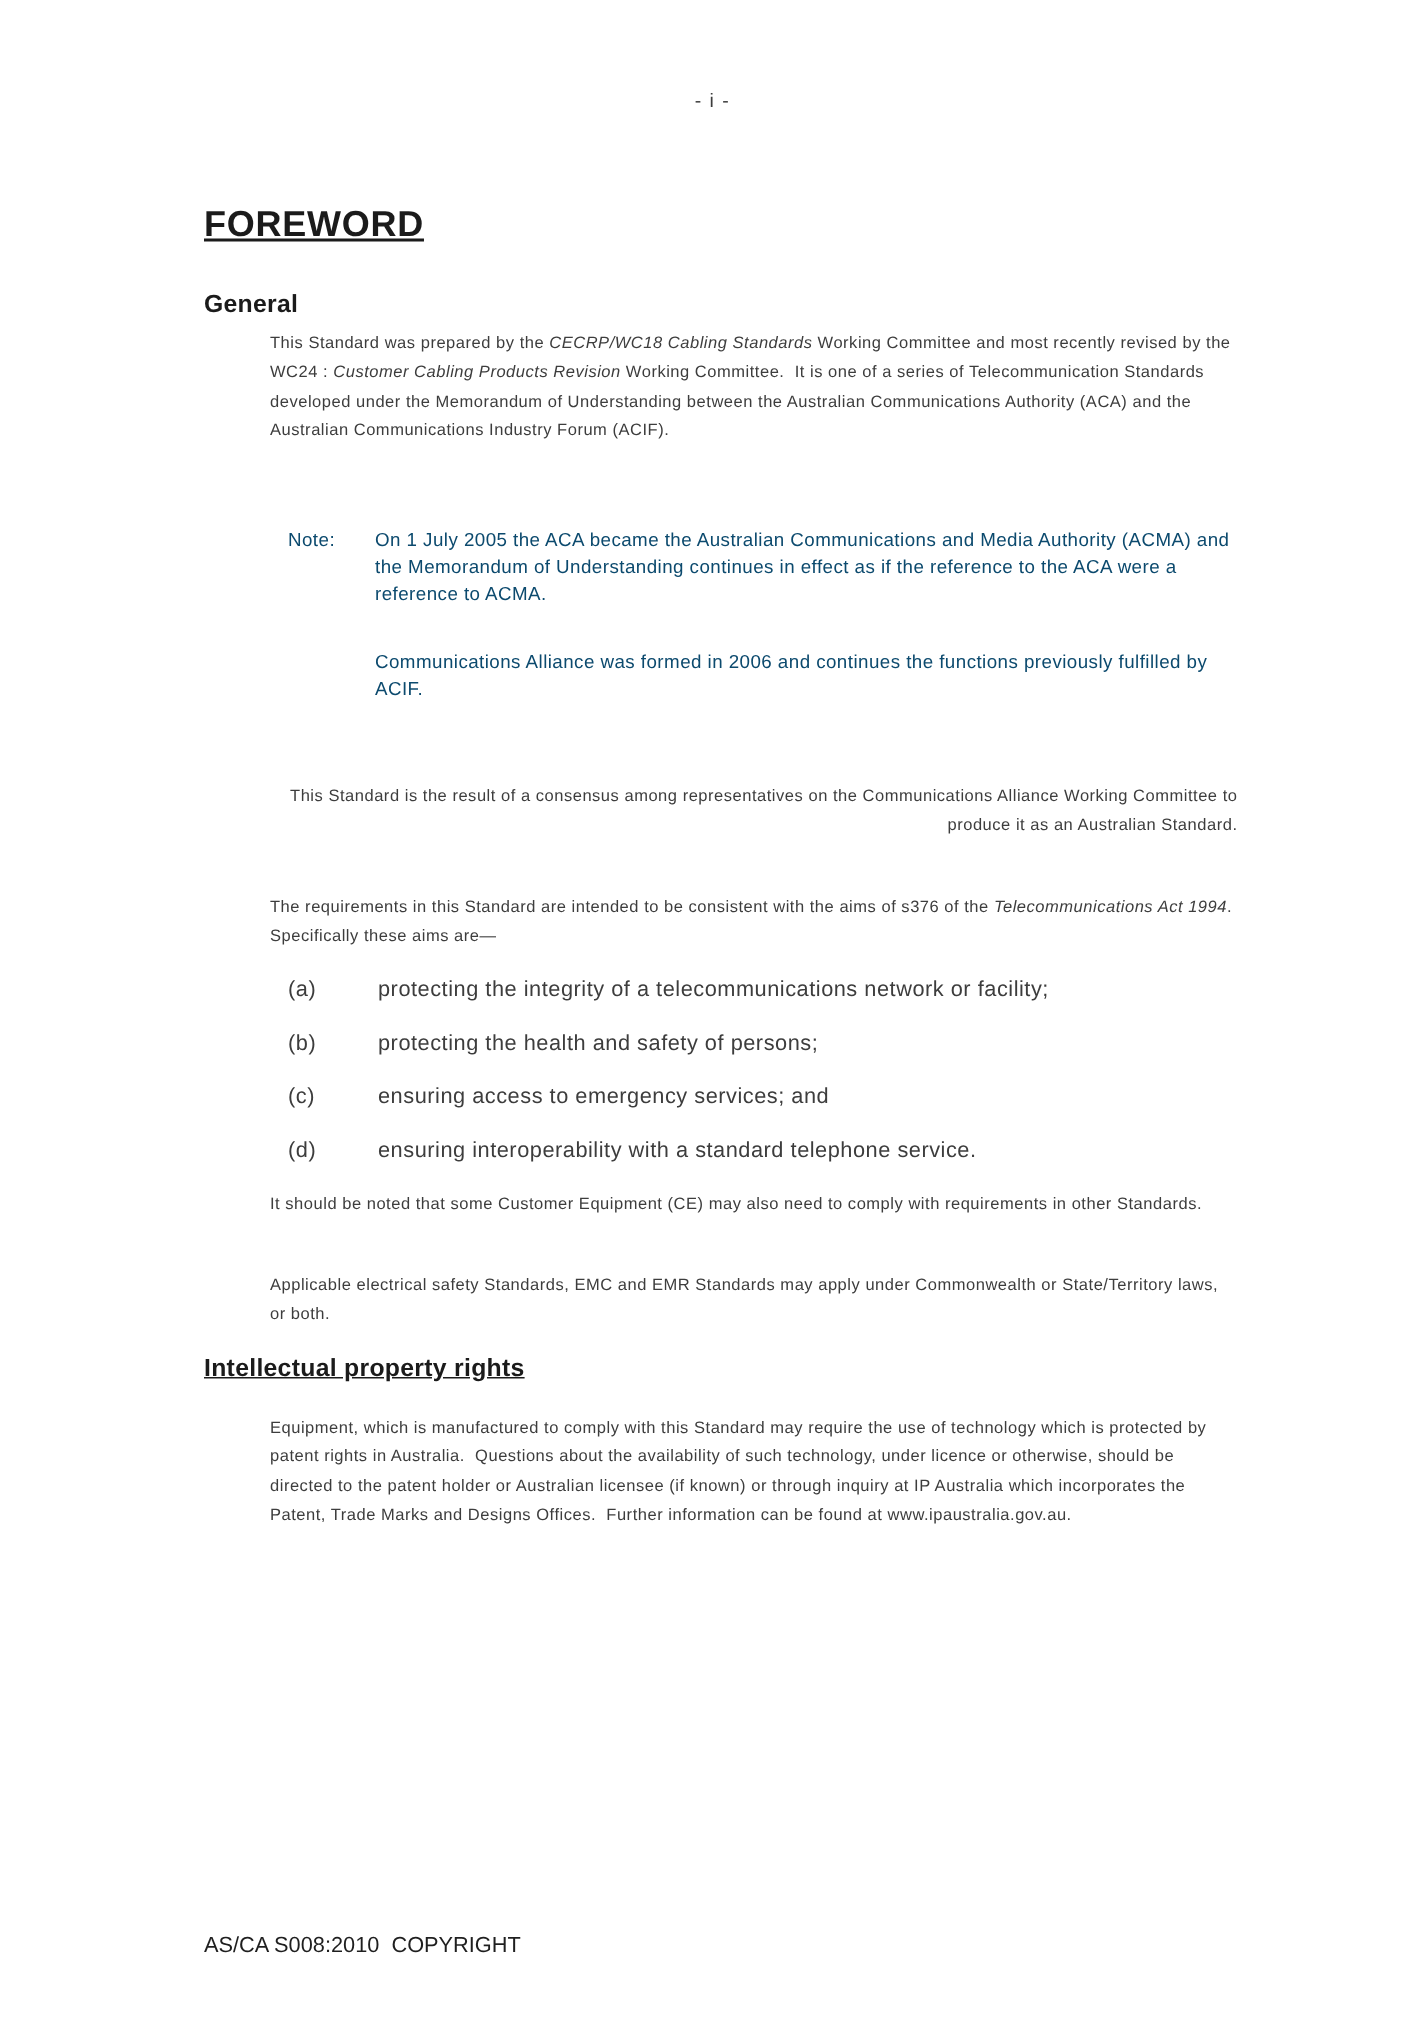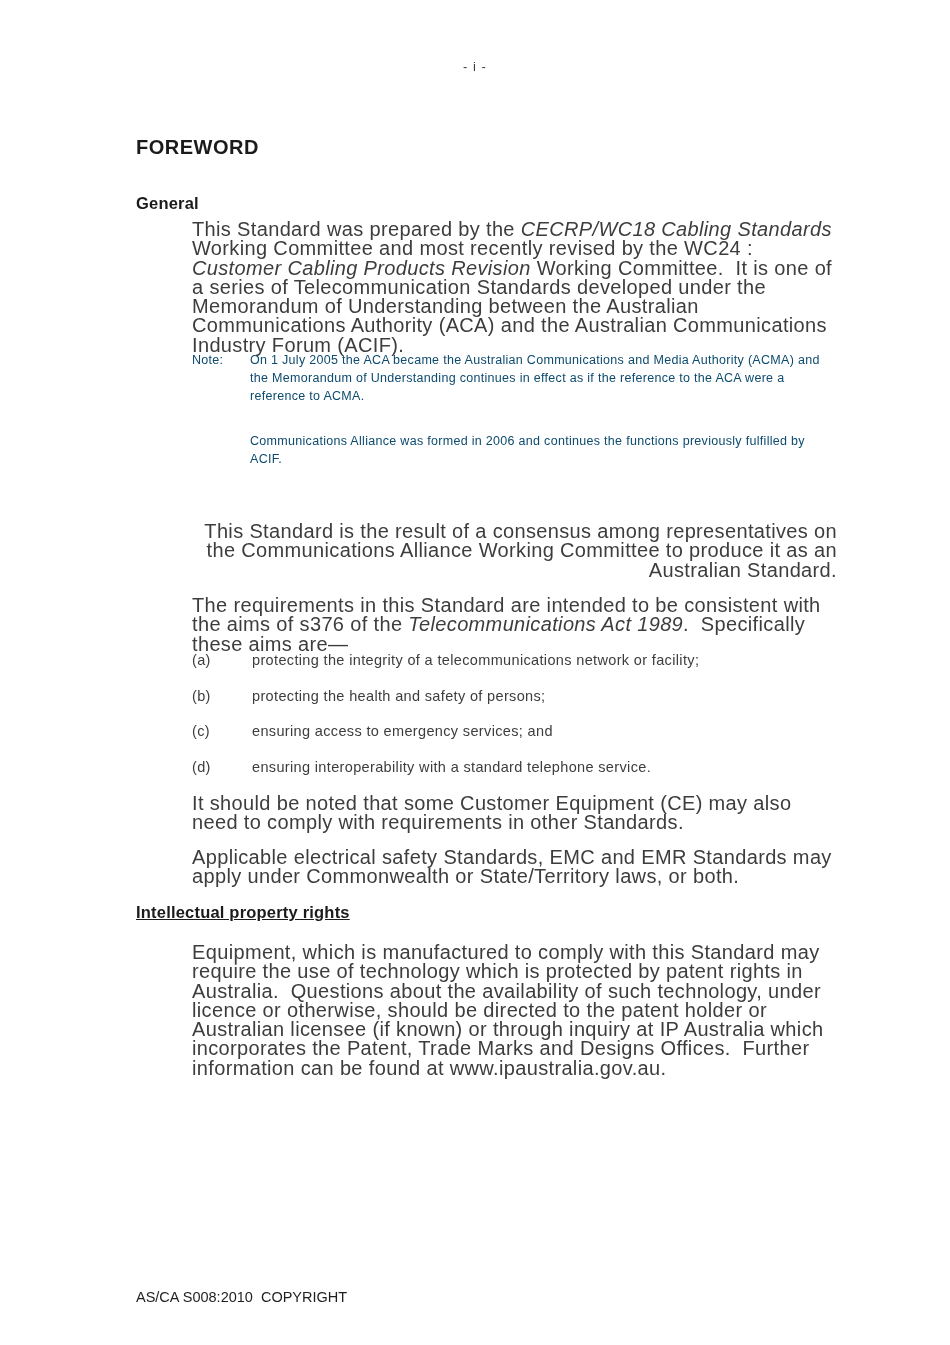--- a/index.html
+++ b/index.html
@@ -23,43 +23,44 @@
     text-align: center;
     font-size: 13px;
     color: #3d3d3d;
     letter-spacing: 1px;
   }
   .heading-1 {
     position: absolute;
     left: 136px;
     top: 136px;
     margin: 0;
-    font-size: 20px;
+    font-size: 24px;
     font-weight: bold;
     color: #1b1b1b;
     letter-spacing: 0.5px;
+    text-decoration: underline;
   }
   .heading-2 {
     position: absolute;
     left: 136px;
     margin: 0;
     font-size: 16.5px;
     font-weight: bold;
     color: #1b1b1b;
     letter-spacing: 0.2px;
   }
   .pos-general { top: 181px; margin-top: 13px; }
   .pos-ipr     { top: 903px; text-decoration: underline; }
 
   .body {
     position: absolute;
-    left: 192px;
+    left: 180px;
     width: 645px;
     margin: 0;
-    font-size: 20px;
+    font-size: 11px;
     line-height: 19.3px;
     letter-spacing: 0.35px;
     color: #3d3d3d;
     white-space: pre-wrap;
   }
   .it { font-style: italic; }
 
   .pos-p1 { top: 220px; }
   .pos-p2 { top: 467px; }
   .pos-p3 { top: 522px; text-align: right; }
@@ -131,21 +132,21 @@
   </div>
 
   <div class="note pos-note2">
     <span class="note-label"></span>
     <span class="note-text">Communications Alliance was formed in 2006 and continues the functions previously fulfilled by ACIF.</span>
   </div>
 
 
   <p class="body pos-p3">This Standard is the result of a consensus among representatives on the Communications Alliance Working Committee to produce it as an Australian Standard.</p>
 
-  <p class="body pos-p4"><span>The requirements in this Standard are intended to be consistent with the aims of s376 of the </span><span class="it">Telecommunications Act 1989</span><span>.  Specifically these aims are—</span></p>
+  <p class="body pos-p4"><span>The requirements in this Standard are intended to be consistent with the aims of s376 of the </span><span class="it">Telecommunications Act 1994</span><span>.  Specifically these aims are—</span></p>
 
   <div class="list-item pos-li-a">
     <span class="list-marker">(a)</span>
     <span class="list-text">protecting the integrity of a telecommunications network or facility;</span>
   </div>
 
   <div class="list-item pos-li-b">
     <span class="list-marker">(b)</span>
     <span class="list-text">protecting the health and safety of persons;</span>
   </div>

